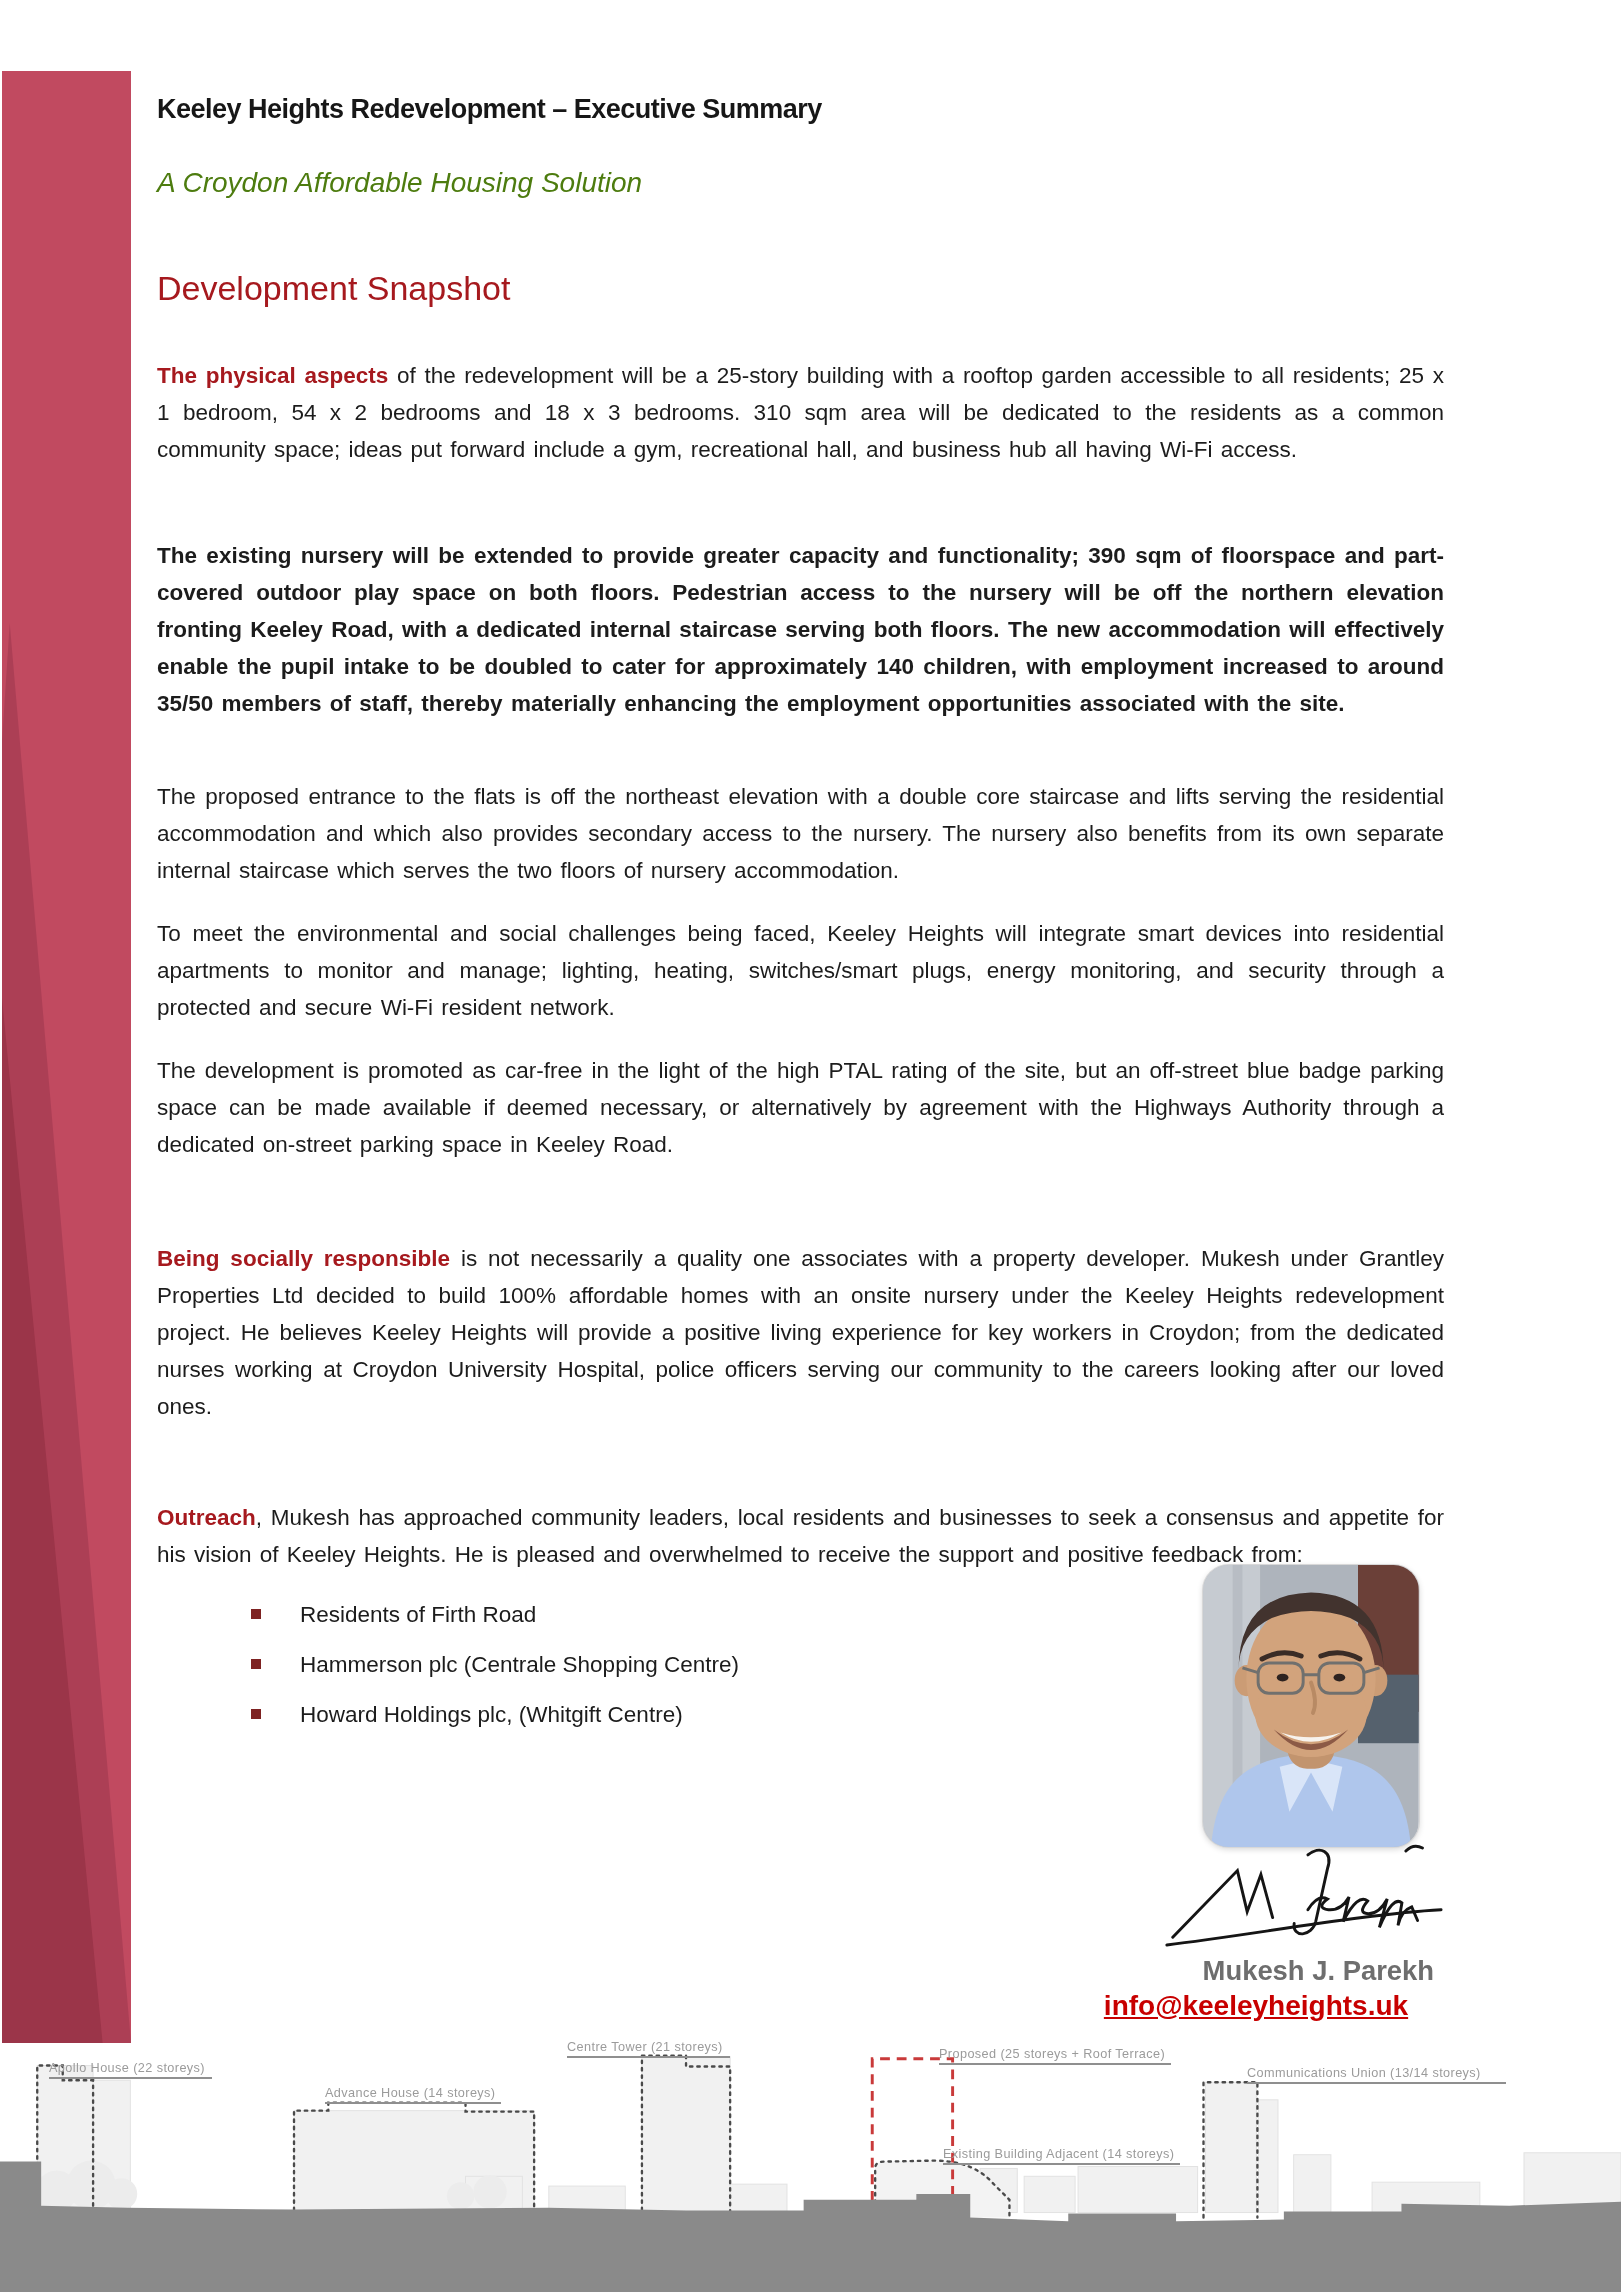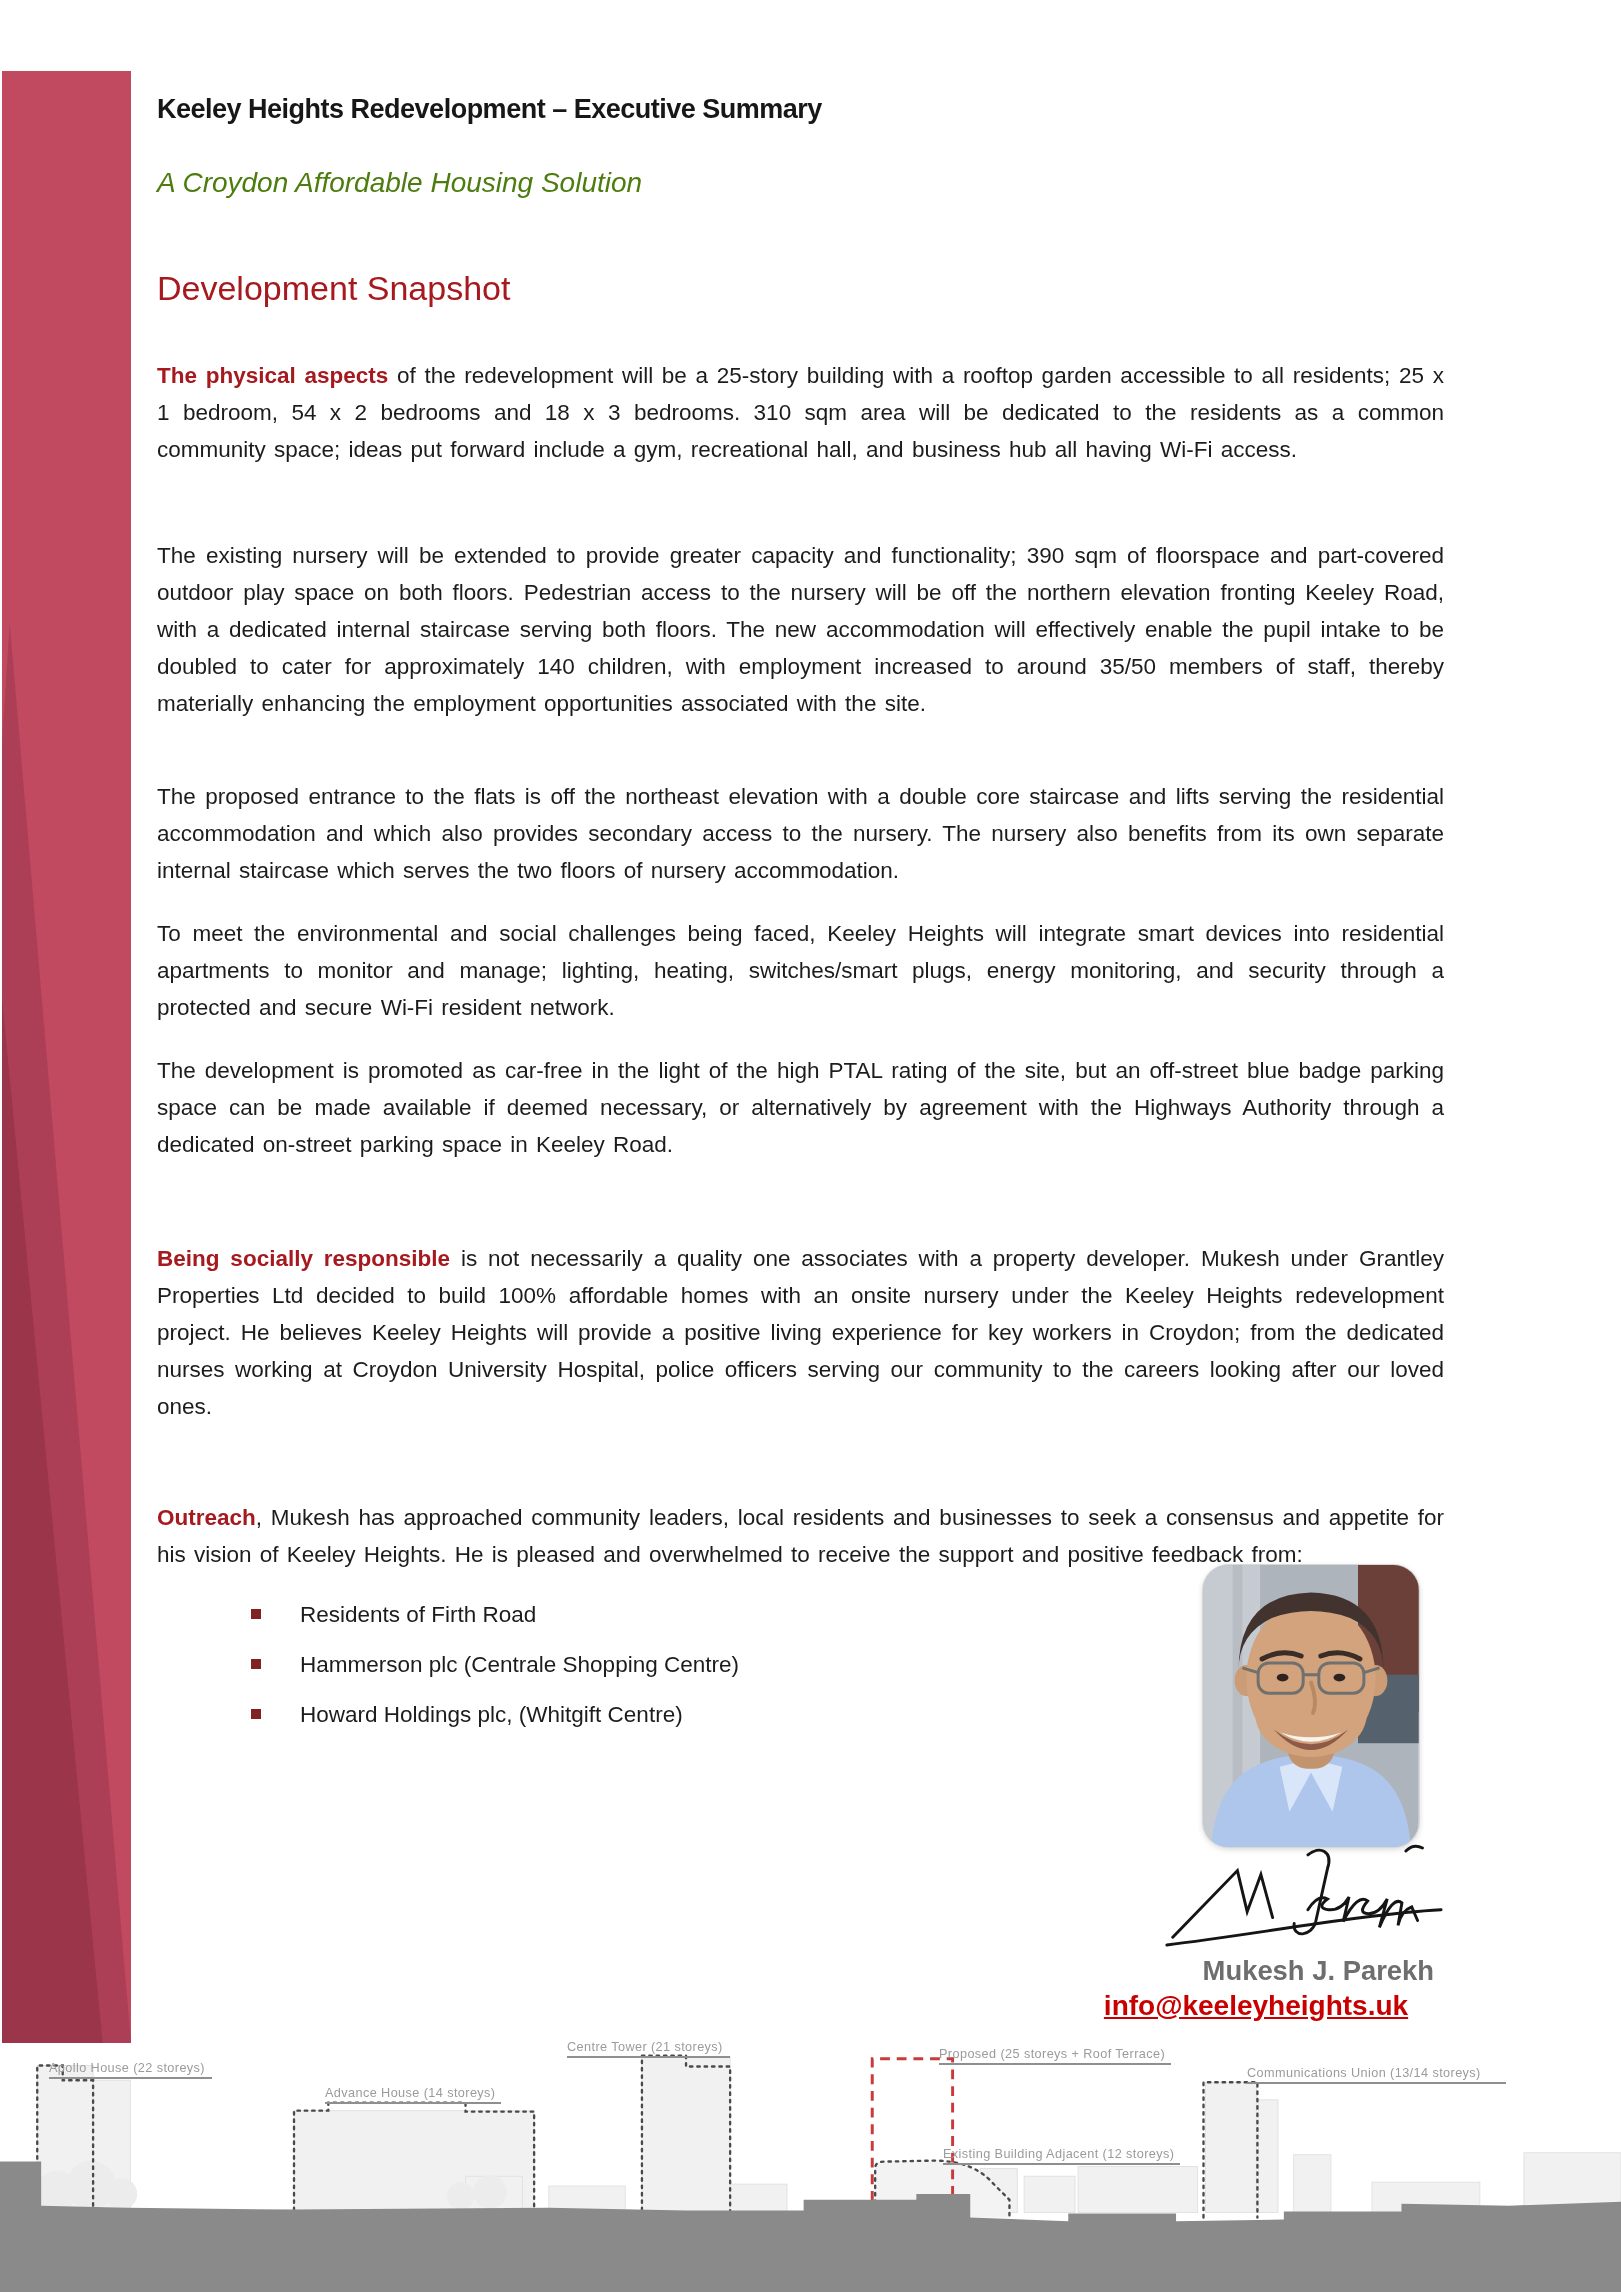--- a/index.html
+++ b/index.html
@@ -13,21 +13,21 @@
     clip-path:polygon(6% 28%,100% 100%,0 100%,0 34%);}
   .ribbon .shade2{position:absolute;left:0;top:0;width:100%;height:100%;background:#9B3549;
     clip-path:polygon(0 47%,78% 100%,0 100%);}
   
   .col{position:absolute;left:157px;width:1287px;}
   .doc-title{top:94px;font-size:27px;font-weight:700;letter-spacing:-0.5px;color:#171717;}
   .doc-subtitle{top:167px;font-size:28px;font-style:italic;color:#4d7c0f;}
   .section-heading{top:269px;font-size:34px;color:#A6191E;}
   .para{font-size:22.5px;line-height:37px;text-align:justify;color:#1c1c1c;word-spacing:2px;}
   .lead{font-weight:700;color:#A6191E;}
-  .p1{top:345px;margin-top:12px;} .p2{top:514px;} .p3{top:755px;} .p4{top:892px;} .p5{top:1029px;}
+  .p1{top:345px;margin-top:12px;} .p2{top:514px;font-weight:bold;} .p3{top:755px;} .p4{top:892px;} .p5{top:1029px;}
   .p-social{top:1217px;} .p-outreach{top:1476px;}
   .bullets{position:absolute;left:157px;top:1600px;width:1287px;}
   .bullet{position:relative;height:50px;padding-left:143px;font-size:22.5px;line-height:29px;}
   .bullet .sq{position:absolute;left:94px;top:8.8px;width:9.8px;height:9.8px;background:#7E2222;}
   
   .portrait{position:absolute;left:1203px;top:1565px;width:216px;height:282px;border-radius:25.5px;
     overflow:hidden;box-shadow:0 0 0 1px #d8d8d8, 0 2px 5.9px rgba(0,0,0,.18);}
   .portrait svg{display:block;}
   .signature{position:absolute;left:1161px;top:1841px;width:284px;height:113px;}
   .sig-name{position:absolute;left:1078px;top:1955px;width:356px;text-align:right;
@@ -157,17 +157,17 @@
       </g>
       <path d="M890,182 V20 H972 V182" fill="none" stroke="#C93A3A" stroke-width="3" stroke-dasharray="10 7"></path>
       <path d="M0,125 H42 V170 L130,172 L300,174 L560,172 L700,175 L820,175 V164 L935,164 V158 L990,158 V182 L1090,186 V178 L1200,178 V186 L1310,184 V176 L1430,176 V168 L1540,170 L1654,166 V259 H0 Z" fill="#8A8A8A"></path>
     </svg>
   </div>
 
   <span class="sky-label lbl-apollo">Apollo House (22 storeys)</span>
   <span class="sky-label lbl-advance">Advance House (14 storeys)</span>
   <span class="sky-label lbl-centre">Centre Tower (21 storeys)</span>
   <span class="sky-label lbl-proposed">Proposed (25 storeys + Roof Terrace)</span>
-  <span class="sky-label lbl-existing">Existing Building Adjacent (12 storeys)</span>
+  <span class="sky-label lbl-existing">Existing Building Adjacent (14 storeys)</span>
   <span class="sky-label lbl-comms">Communications Union (13/14 storeys)</span>
 
 </div>
 
 
 </body></html>

